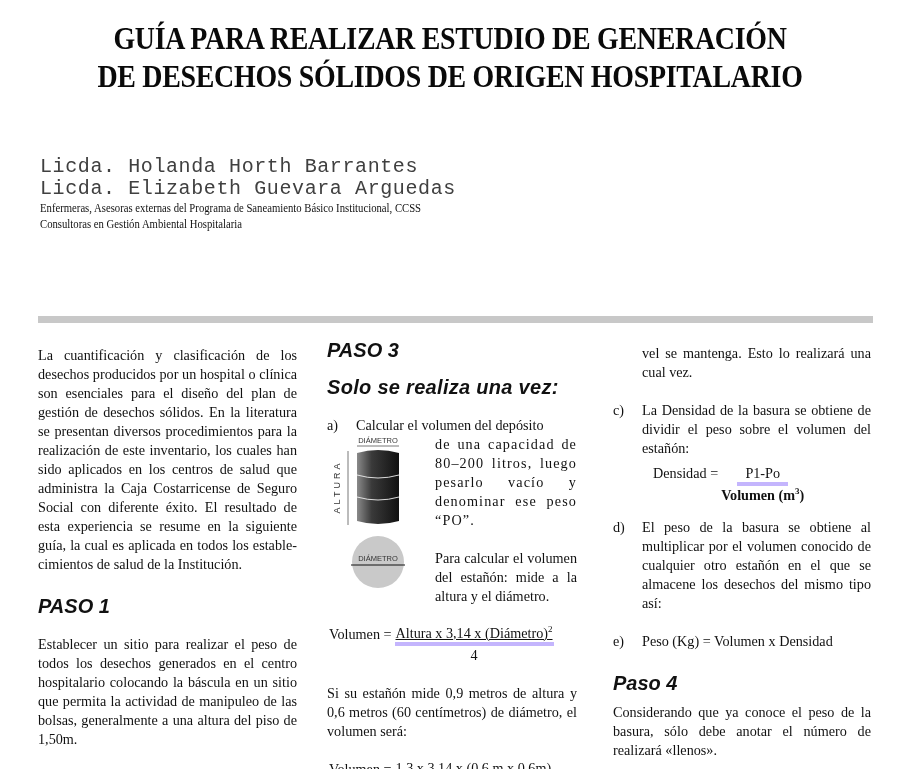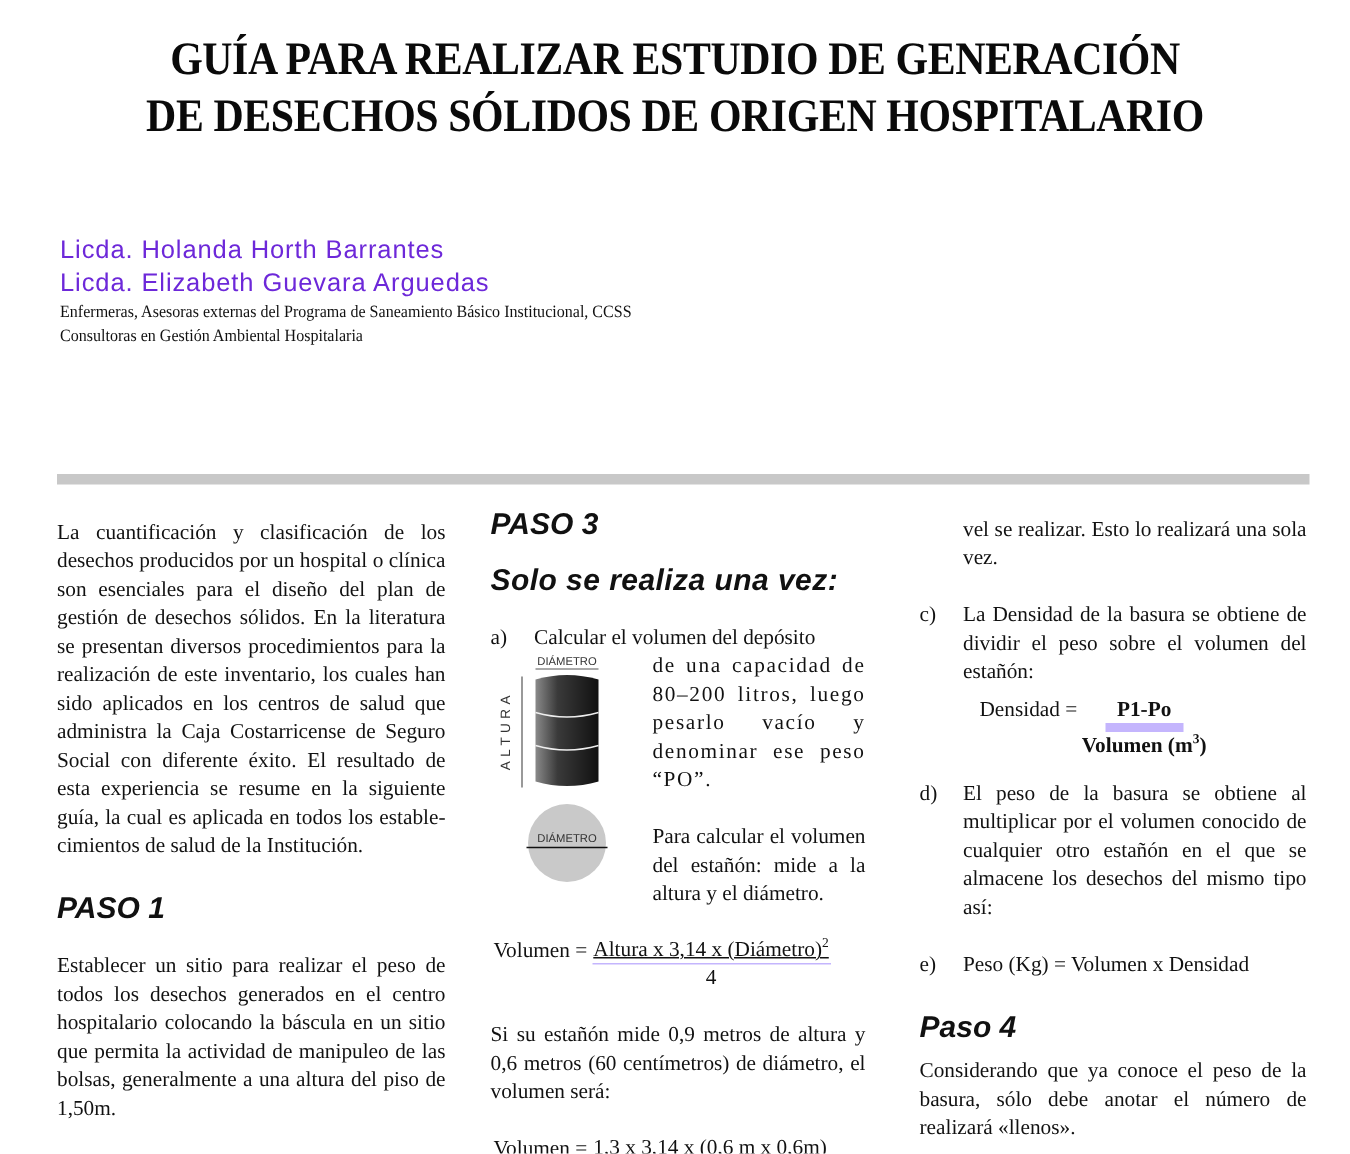--- a/index.html
+++ b/index.html
@@ -8,21 +8,21 @@
 
   .title {
     position: absolute; left: 0; top: 20px; width: 900px; text-align: center;
     font-family: "Liberation Serif", serif; font-weight: bold; font-size: 31px;
     line-height: 38px; letter-spacing: -0.3px; transform: scaleX(0.9); transform-origin: 50% 0;
     color: #0a0a0a;
   }
   .title div { white-space: nowrap; }
 
   .authors { position: absolute; left: 40px; top: 156px; }
-  .author { font-family: Liberation Sans, sans-serif; font-size: 17px; line-height: 22px; letter-spacing: 0.6px; color: #6d28d9; }
+  .author { font-family: Liberation Mono, monospace; font-size: 20px; line-height: 22px; letter-spacing: 0.6px; color: #404040; }
   .aff { font-family: "Liberation Serif", serif; font-size: 11.5px; line-height: 16px; color: #111; transform: scaleX(0.93); transform-origin: 0 0; white-space: nowrap; }
 
   .rule { position: absolute; left: 38px; top: 316px; width: 835px; height: 7px; background: #c8c8c8; }
 
   .col { position: absolute; top: 340px; font-size: 14.2px; line-height: 19px; text-align: justify; }
   .col1 { left: 38px; width: 259px; }
   .col2 { left: 327px; width: 250px; }
   .col3 { left: 613px; width: 258px; }
 
   p.body { text-align: justify; text-align-last: left; hyphens: manual; }
@@ -33,21 +33,21 @@
   .item .lbl { width: 29px; flex: none; }
   .item .txt { flex: 1; text-align: justify; text-align-last: left; }
 
   .figrow { display: flex; margin-left: 0; }
   .figs { width: 108px; flex: none; position: relative; }
   .figtext { flex: 1; text-align: justify; text-align-last: left; }
   .spaced { letter-spacing: 1.1px; }
 
   .formula { display: flex; white-space: nowrap; }
   .frac { display: inline-flex; flex-direction: column; align-items: center; margin-left: 3px; }
-  .frac .num { border-bottom: 1px solid #c4b5fd; padding: 0 1px; line-height: 17px; text-decoration: underline; text-decoration-thickness: 0; }
+  .frac .num { border-bottom: 4px solid #c4b5fd; padding: 0 1px; line-height: 17px; text-decoration: underline; text-decoration-thickness: 0; }
   .frac .den { line-height: 19px; }
   sup { font-size: 9px; vertical-align: super; line-height: 0; }
 </style>
 </head>
 <body>
 
 <div class="title">
   <div>GUÍA PARA REALIZAR ESTUDIO DE GENERACIÓN</div>
   <div>DE DESECHOS SÓLIDOS DE ORIGEN HOSPITALARIO</div>
 </div>
@@ -116,31 +116,31 @@
 
   <div class="formula" style="margin-top:19px; margin-left:2px;">
     <span>Volumen =</span>
     <span class="frac">
       <span class="num">1,3 x 3,14 x (0,6 m x 0,6m)</span>
     </span>
   </div>
 </div>
 
 <div class="col col3" style="top:344px;">
-  <p style="margin-left:29px;">vel se realizar.  Esto lo realizará una sola vez.</p>
+  <p style="margin-left:29px;">vel se mantenga.  Esto lo realizará una cual vez.</p>
 
   <div class="item" style="margin-top:19px;">
     <span class="lbl">c)</span>
     <span class="txt">La Densidad de la basura se obtie­ne de dividir el peso sobre el volu­men del estañón:</span>
   </div>
 
   <div class="formula" style="margin-top:6px; margin-left:40px;">
     <span>Densidad =</span>
     <span class="frac">
-      <span style="border-bottom:6px solid #c4b5fd; padding:0 8px; line-height:18px;font-weight:bold;">P1-Po</span>
+      <span style="border-bottom:4px solid #c4b5fd; padding:0 8px; line-height:18px;">P1-Po</span>
       <span style="font-weight:bold; line-height:18px;"><span>Volumen (m</span><sup>3</sup><span>)</span></span>
     </span>
   </div>
 
   <div class="item" style="margin-top:14px;">
     <span class="lbl">d)</span>
     <span class="txt"> El peso de la basura se obtiene al multiplicar por el volumen conoci­do de cualquier otro estañón en el que se almacene los desechos del mismo tipo así:</span>
   </div>
 
   <div class="item" style="margin-top:19px;">

